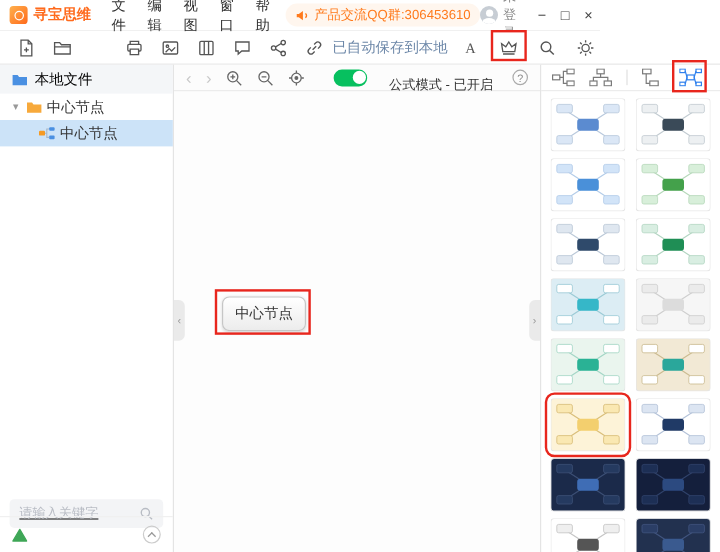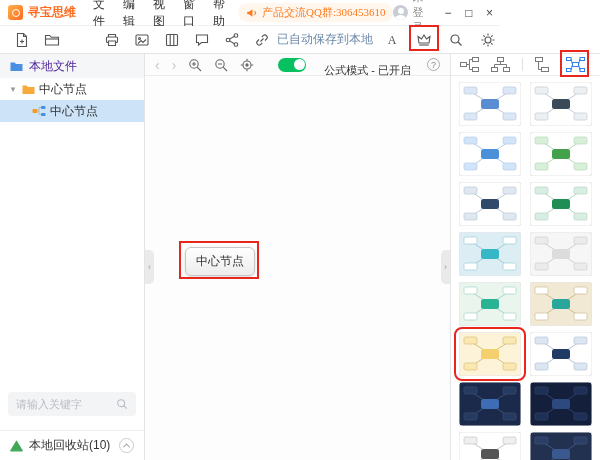--- a/index.html
+++ b/index.html
@@ -15,21 +15,21 @@
   .titlebar { position:absolute; left:0; top:0; width:500px; height:26px;
     display:flex; align-items:center; padding-left:8px; background:#fff;
     border-bottom:1px solid #f0f0f0; }
   .logo { width:15px; height:15px; border-radius:3px; margin-right:5px;
     background:linear-gradient(135deg,#ffb14d,#ff6a1c); position:relative; flex:none; }
   .logo::after { content:""; position:absolute; inset:3.5px; border:1.5px solid #fff; border-radius:50%; }
   .appname { color:#ff6a1c; font-weight:bold; margin-right:8px; white-space:nowrap; }
   .menubar { display:flex; }
   .menu { padding:0 9px; cursor:default; color:#333; }
   .qq { display:flex; align-items:center; gap:4px; margin-left:4px;
-    color:#ff7a1c; font-size:11px; background:#fff6ee; border-radius:10px; padding:2px 8px; white-space:nowrap;font-family:Liberation Serif, serif; }
+    color:#ff7a1c; font-size:11px; background:#fff6ee; border-radius:10px; padding:2px 8px; white-space:nowrap; }
   .spacer { flex:1; }
   .user { display:flex; align-items:center; gap:4px; color:#888; font-size:11px; margin-right:8px; }
   .avatar { width:15px; height:15px; border-radius:50%; background:#c7cdd4; position:relative; overflow:hidden; flex:none; }
   .avatar::before { content:""; position:absolute; left:4.5px; top:2.5px; width:6px; height:6px; border-radius:50%; background:#fff; }
   .avatar::after  { content:""; position:absolute; left:2px; top:9.5px; width:11px; height:7px; border-radius:50% 50% 0 0; background:#fff; }
   .winbtn { width:30px; height:26px; display:flex; align-items:center; justify-content:center;
     color:#444; font-size:12px; cursor:default; }
 
   
   .toolbar { position:absolute; left:0; top:26px; width:600px; height:28px;
@@ -37,28 +37,28 @@
   .tbtn { width:24px; height:22px; display:flex; align-items:center; justify-content:center; border-radius:3px; cursor:default; }
   .tb-left { display:flex; gap:6px; }
   .tb-mid { display:flex; gap:6px; margin-left:36px; }
   .autosave { color:#6c87a8; font-size:12px; margin-left:3px; white-space:nowrap; }
   .tb-right { position:absolute; left:380px; top:3px; display:flex; gap:8px; }
 
   
   .sidebar { position:absolute; left:0; top:54px; width:145px; height:406px;
     background:#fff; border-right:1px solid #e4e4e4; }
   .sb-header { height:24px; display:flex; align-items:center; gap:6px; padding:0 10px;
-    background:#f4f6f8; color:#4c1d95; }
+    background:#f4f6f8; color:#000000; }
   .tree-row { height:22px; display:flex; align-items:center; gap:4px; padding-left:8px; cursor:default; }
   .tree-row.selected { background:#cce3f8; }
   .caret { width:10px; color:#999; font-size:9px; text-align:center; flex:none; }
   .ticon { flex:none; display:flex; }
   .tlabel { font-size:12px; color:#333; white-space:nowrap; }
-  .sb-search { position:absolute; left:8px; right:8px; bottom:44px; height:24px;
-    background:#f3f4f6; border-radius:4px; display:flex; align-items:center; padding:0 8px; gap:6px; }
+  .sb-search { position:absolute; left:8px; right:8px; bottom:20px; height:24px;
+    background:#f3f4f6; border-radius:4px; display:flex; align-items:center; padding:0 8px; gap:6px;text-decoration:underline; }
   .sb-search input { flex:1; min-width:0; border:none; outline:none; background:transparent;
     font-size:11px; color:#666; font-family:inherit; }
   .sb-search input::placeholder { color:#b8bcc4; }
   .sb-recycle { position:absolute; left:0; right:0; bottom:0; height:30px;
     display:flex; align-items:center; gap:6px; padding:0 10px; border-top:1px solid #f0f0f0; }
   .collapse-btn { margin-left:auto; width:15px; height:15px; border-radius:50%;
     border:1px solid #ccc; display:flex; align-items:center; justify-content:center; }
   .chev-up { width:5px; height:5px; border-left:1.5px solid #999; border-top:1.5px solid #999;
     transform:rotate(45deg) translate(1px,1px); }
 
@@ -256,21 +256,20 @@
           <path d="M9 9l3.5 3.5"></path>
         </svg>
     </span>
   </div>
   <div class="sb-recycle">
     <span>
       <svg width="13" height="12" viewBox="0 0 14 12">
           <path d="M7 0.8L13.2 11.2H0.8z" fill="#3fa757" stroke="#3fa757" stroke-width="1.2" stroke-linejoin="round"></path>
         </svg>
     </span>
-    <span>本地回收站(10)</span>
     <span class="collapse-btn">
         <span class="chev-up"></span>
       </span>
   </div>
 </div>
 
 <div class="canvas">
   <div class="canvas-tb">
     <span class="nav">‹</span>
     <span class="nav">›</span>

